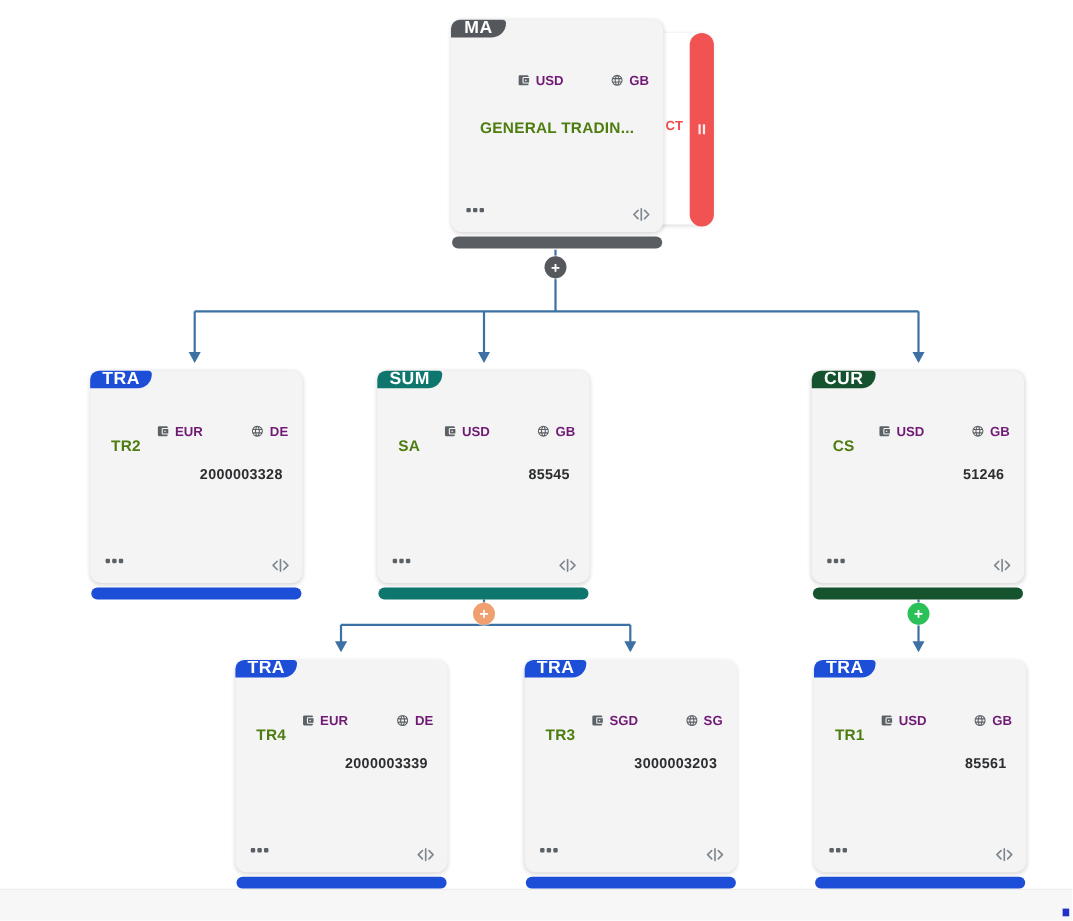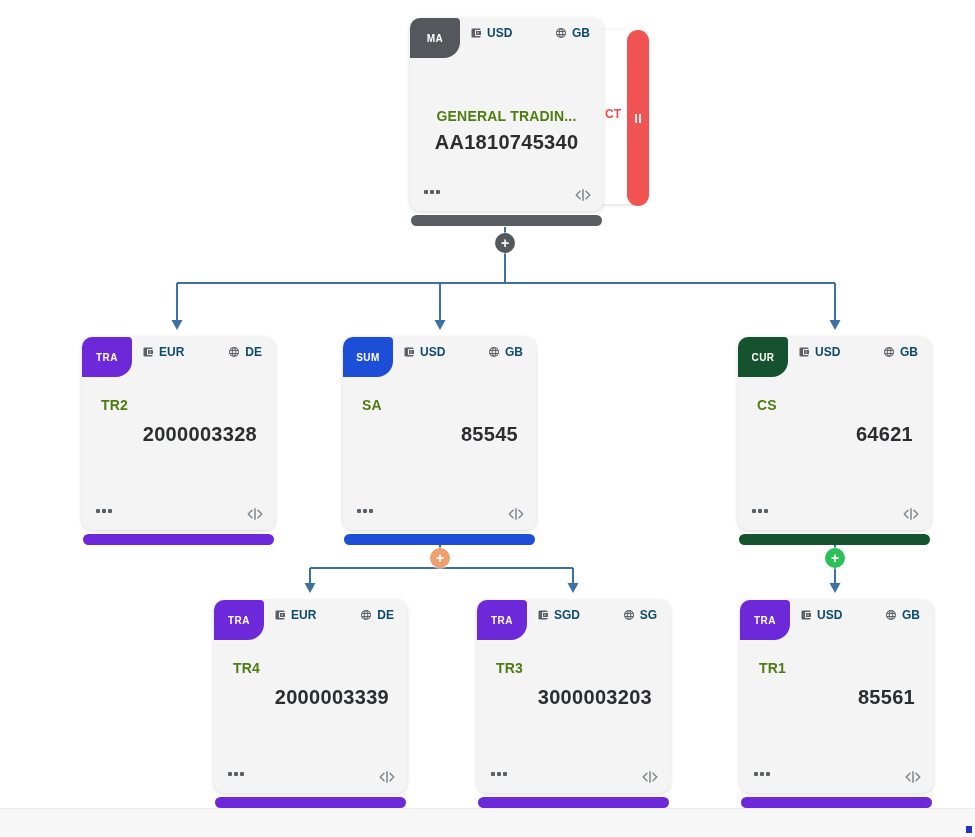--- a/index.html
+++ b/index.html
@@ -9,38 +9,38 @@
 
   
   svg.wires { position:absolute; left:0; top:0; z-index:1; }
 
   
   .node { position:absolute; width:193px; z-index:2; }
   .card { position:relative; width:193px; height:193px; background:#f4f4f5;
           border-radius:10px; box-shadow:0 1px 4px rgba(0,0,0,.16); z-index:2; }
   .bar  { position:absolute; top:197px; left:1px; right:1px; height:11px; border-radius:6px; z-index:2; }
 
-  .badge { position:absolute; top:0; left:0; height:40px; min-width:50px; padding:0 11px;
+  .badge { position:absolute; top:0; left:0; height:16px; min-width:50px; padding:0 11px;
            display:flex; align-items:center; justify-content:center;
-           border-radius:10px 4px 16px 0; color:#fff; font-size:10px; font-weight:bold;
+           border-radius:10px 4px 16px 0; color:#fff; font-size:16px; font-weight:bold;
            letter-spacing:.4px; }
   .c-dark   { background:#54585c; }
-  .c-steel  { background:#6d28d9; }
-  .c-orange { background:#1d4ed8; }
+  .c-steel  { background:#1d4ed8; }
+  .c-orange { background:#0f766e; }
   .c-green  { background:#14532d; }
 
   .hdr { position:absolute; top:8px; left:60px; right:13px; display:flex;
          justify-content:space-between; align-items:center; }
   .meta { display:flex; align-items:center; gap:5px; font-size:12px; font-weight:bold;
-          color:#0c4a6e; }
+          color:#701a75;margin-top:40px; }
   .meta svg { display:block; }
 
   .name   { position:absolute; top:60px; left:19px; font-size:14px; font-weight:bold;
             color:#4d7c0f; letter-spacing:.2px; }
-  .number { position:absolute; top:86px; right:18px; font-size:20px; font-weight:bold;
+  .number { position:absolute; top:86px; right:18px; font-size:13px; font-weight:bold;
             color:#2b2d2f; letter-spacing:.3px; }
   .root .name   { top:90px; left:0; right:0; text-align:center; }
   .root .number { top:113px; left:0; right:0; text-align:center; font-size:20px; }
 
   .dots { position:absolute; bottom:13px; left:14px; cursor:pointer; }
   .dots i { display:inline-block; width:4px; height:4px; margin-right:2px;
             background:#5a6065; border-radius:1px; }
   .codeicon { position:absolute; bottom:7px; right:11px; cursor:pointer; }
 
   
@@ -111,21 +111,20 @@
           <span>USD</span>
         </span>
         <span class="meta">
           <svg width="12" height="12" viewBox="0 0 24 24">
               <path fill="#5c6166" d="M12 2a10 10 0 1 0 0 20 10 10 0 0 0 0-20zm6.92 6h-2.95a15.6 15.6 0 0 0-1.38-3.56A8.03 8.03 0 0 1 18.92 8zM12 4.04c.83 1.2 1.48 2.53 1.91 3.96h-3.82c.43-1.43 1.08-2.76 1.91-3.96zM4.26 14C4.1 13.36 4 12.69 4 12s.1-1.36.26-2h3.38c-.08.66-.14 1.32-.14 2s.06 1.34.14 2H4.26zm.82 2h2.95c.32 1.25.78 2.45 1.38 3.56A8 8 0 0 1 5.08 16zm2.95-8H5.08a8 8 0 0 1 4.33-3.56A15.6 15.6 0 0 0 8.03 8zM12 19.96c-.83-1.2-1.48-2.53-1.91-3.96h3.82c-.43 1.43-1.08 2.76-1.91 3.96zM14.34 14H9.66c-.09-.66-.16-1.32-.16-2s.07-1.35.16-2h4.68c.09.65.16 1.32.16 2s-.07 1.34-.16 2zm.25 5.56c.6-1.11 1.06-2.31 1.38-3.56h2.95a8.03 8.03 0 0 1-4.33 3.56zM16.36 14c.08-.66.14-1.32.14-2s-.06-1.34-.14-2h3.38c.16.64.26 1.31.26 2s-.1 1.36-.26 2h-3.38z"></path>
             </svg>
           <span>GB</span>
         </span>
       </div>
       <div class="name">GENERAL TRADIN...</div>
-      <div class="number">AA1810745340</div>
       <span class="dots"><i></i><i></i><i></i></span>
       <svg class="codeicon" width="18" height="18" viewBox="0 0 24 24">
           <g stroke="#7e868d" stroke-width="2" fill="none" stroke-linecap="round" stroke-linejoin="round">
             <path d="M8 7l-5 5 5 5"></path>
             <path d="M16 7l5 5-5 5"></path>
             <path d="M12 5v14"></path>
           </g>
         </svg>
     </div>
     <div class="bar c-dark" style="background:#5a5e62;"></div>
@@ -204,21 +203,21 @@
           <span>USD</span>
         </span>
         <span class="meta">
           <svg width="12" height="12" viewBox="0 0 24 24">
               <path fill="#5c6166" d="M12 2a10 10 0 1 0 0 20 10 10 0 0 0 0-20zm6.92 6h-2.95a15.6 15.6 0 0 0-1.38-3.56A8.03 8.03 0 0 1 18.92 8zM12 4.04c.83 1.2 1.48 2.53 1.91 3.96h-3.82c.43-1.43 1.08-2.76 1.91-3.96zM4.26 14C4.1 13.36 4 12.69 4 12s.1-1.36.26-2h3.38c-.08.66-.14 1.32-.14 2s.06 1.34.14 2H4.26zm.82 2h2.95c.32 1.25.78 2.45 1.38 3.56A8 8 0 0 1 5.08 16zm2.95-8H5.08a8 8 0 0 1 4.33-3.56A15.6 15.6 0 0 0 8.03 8zM12 19.96c-.83-1.2-1.48-2.53-1.91-3.96h3.82c-.43 1.43-1.08 2.76-1.91 3.96zM14.34 14H9.66c-.09-.66-.16-1.32-.16-2s.07-1.35.16-2h4.68c.09.65.16 1.32.16 2s-.07 1.34-.16 2zm.25 5.56c.6-1.11 1.06-2.31 1.38-3.56h2.95a8.03 8.03 0 0 1-4.33 3.56zM16.36 14c.08-.66.14-1.32.14-2s-.06-1.34-.14-2h3.38c.16.64.26 1.31.26 2s-.1 1.36-.26 2h-3.38z"></path>
             </svg>
           <span>GB</span>
         </span>
       </div>
       <div class="name">CS</div>
-      <div class="number">64621</div>
+      <div class="number">51246</div>
       <span class="dots"><i></i><i></i><i></i></span>
       <svg class="codeicon" width="18" height="18" viewBox="0 0 24 24">
           <g stroke="#7e868d" stroke-width="2" fill="none" stroke-linecap="round" stroke-linejoin="round">
             <path d="M8 7l-5 5 5 5"></path>
             <path d="M16 7l5 5-5 5"></path>
             <path d="M12 5v14"></path>
           </g>
         </svg>
     </div>
     <div class="bar c-green"></div>

